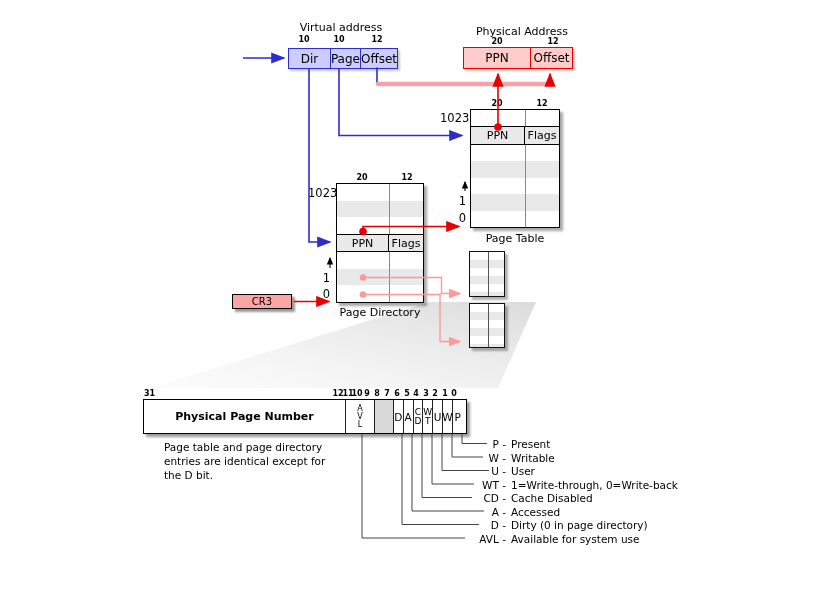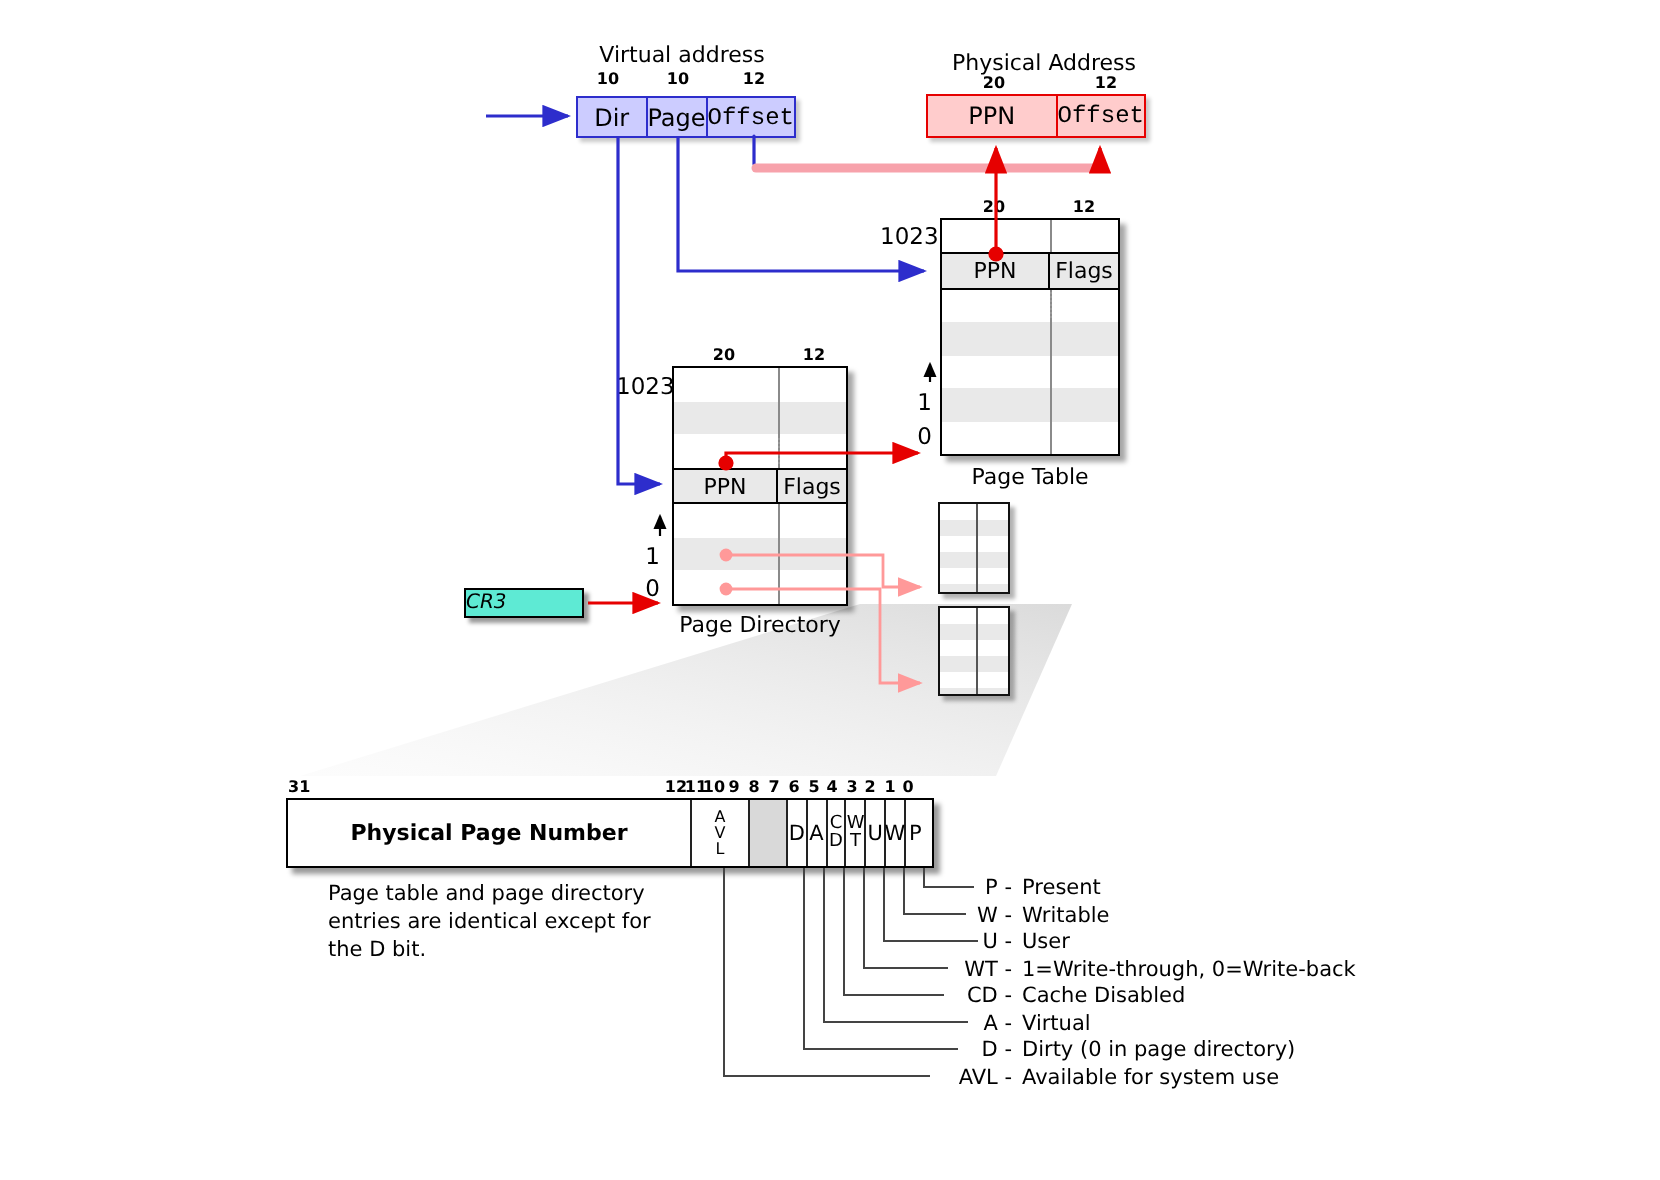--- a/index.html
+++ b/index.html
@@ -27,21 +27,21 @@
   #mb path{fill:var(--blue);} #mr path{fill:var(--red);} #mp path{fill:var(--pink);} #mk path{fill:#000;}
   .dotr{fill:var(--red);} .dotp{fill:var(--pink);}
 
   
   .abox{position:absolute;display:flex;box-sizing:border-box;z-index:3;}
   .va{left:288px;top:48px;width:110px;height:21px;border:1.6px solid var(--blue);background:var(--blue_fill);box-shadow:2px 2px 2px rgba(0,0,0,.22);}
   .va .cell{border-right:1.6px solid var(--blue);}
   .pa{left:463px;top:47px;width:110px;height:22px;border:1.6px solid var(--red);background:var(--red_fill);box-shadow:2px 2px 2px rgba(0,0,0,.22);}
   .pa .cell{border-right:1.6px solid var(--red);}
   .cell{display:flex;align-items:center;justify-content:center;font-size:12px;box-sizing:border-box;}
-  .cell:last-child{border-right:none!important;flex:1;font-family:Liberation Mono, monospace;}
+  .cell:last-child{border-right:none!important;flex:1;}
 
   
   .table{position:absolute;border:1.9px solid #000;box-sizing:border-box;display:flex;flex-direction:column;
          box-shadow:3px 3px 2.5px rgba(0,0,0,.35);background:#fff;z-index:2;}
   .pt{left:470px;top:109px;width:90px;height:119px;}
   .pd{left:336px;top:183px;width:88px;height:120px;}
   .trow{flex:1;position:relative;}
   .g{background:var(--grey_row);}
   .coldiv{position:absolute;top:0;bottom:0;width:1px;background:#8a8a8a;z-index:1;}
   .hl{border-top:1.6px solid #000;border-bottom:1.6px solid #000;display:flex;z-index:2;background:var(--grey_row);}
@@ -50,23 +50,23 @@
   .hc2{flex:1;}
   .dots{position:absolute;width:0;border-left:1.5px dotted #999;z-index:4;}
 
   
   .sb{position:absolute;width:36px;border:1.6px solid #111;box-sizing:border-box;z-index:2;
       background:repeating-linear-gradient(180deg,#fff 0 8px,var(--grey_row) 8px 16px);
       box-shadow:2.5px 2.5px 2px rgba(0,0,0,.3);}
   .sb::after{content:"";position:absolute;left:18px;top:0;bottom:0;width:1px;background:#555;}
 
   
-  .cr3{position:absolute;left:232px;top:294px;width:60px;height:15px;border:1.4px solid #000;background:#5eead4;
-       display:flex;align-items:center;justify-content:flex-start;font-size:10px;
-       box-shadow:2.5px 2.5px 2px rgba(0,0,0,.4);z-index:3;box-sizing:border-box;font-style:italic;}
+  .cr3{position:absolute;left:232px;top:294px;width:60px;height:15px;border:1.4px solid #000;background:#fca5a5;
+       display:flex;align-items:center;justify-content:center;font-size:10px;
+       box-shadow:2.5px 2.5px 2px rgba(0,0,0,.4);z-index:3;box-sizing:border-box;}
 
   
   .bf{position:absolute;left:143px;top:399px;width:324px;height:35px;border:1.6px solid #000;background:#fff;
       display:flex;box-sizing:border-box;box-shadow:3px 3px 2.5px rgba(0,0,0,.4);z-index:2;}
   .bcell{border-right:1.1px solid #222;display:flex;align-items:center;justify-content:center;
          text-align:center;white-space:pre-line;box-sizing:border-box;}
   .bcell:last-child{border-right:none;}
   .b-ppn{width:202px;font-size:11px;font-weight:bold;}
   .b-avl{width:29px;font-size:8px;line-height:8px;}
   .b-rsv{width:19px;background:var(--reserved);}
@@ -204,21 +204,21 @@
 
   <div class="note">Page table and page directory
 entries are identical except for
 the D bit.</div>
 
   <div class="lgrow" style="top:438px;"><span class="lglabel">P -</span><span class="lgdesc">Present</span></div>
   <div class="lgrow" style="top:451.5px;"><span class="lglabel">W -</span><span class="lgdesc">Writable</span></div>
   <div class="lgrow" style="top:465px;"><span class="lglabel">U -</span><span class="lgdesc">User</span></div>
   <div class="lgrow" style="top:478.5px;"><span class="lglabel">WT -</span><span class="lgdesc">1=Write-through, 0=Write-back</span></div>
   <div class="lgrow" style="top:492px;"><span class="lglabel">CD -</span><span class="lgdesc">Cache Disabled</span></div>
-  <div class="lgrow" style="top:505.5px;"><span class="lglabel">A -</span><span class="lgdesc">Virtual</span></div>
+  <div class="lgrow" style="top:505.5px;"><span class="lglabel">A -</span><span class="lgdesc">Accessed</span></div>
   <div class="lgrow" style="top:519px;"><span class="lglabel">D -</span><span class="lgdesc">Dirty (0 in page directory)</span></div>
   <div class="lgrow" style="top:532.5px;"><span class="lglabel">AVL -</span><span class="lgdesc">Available for system use</span></div>
 
 
   <svg id="wires" class="layer" width="830" height="590">
     <defs>
       <marker id="mb" markerWidth="9" markerHeight="7" refX="8" refY="3.5" orient="auto">
           <path d="M0,0 L9,3.5 L0,7 Z"></path>
         </marker>
       <marker id="mr" markerWidth="9" markerHeight="7" refX="8" refY="3.5" orient="auto">

